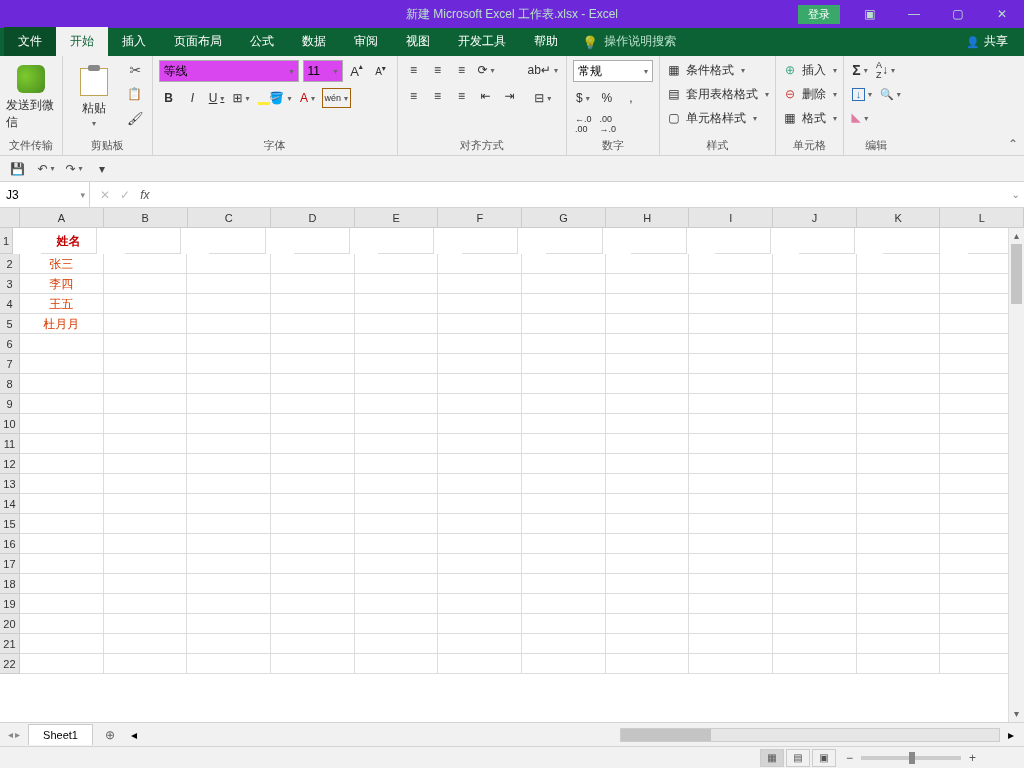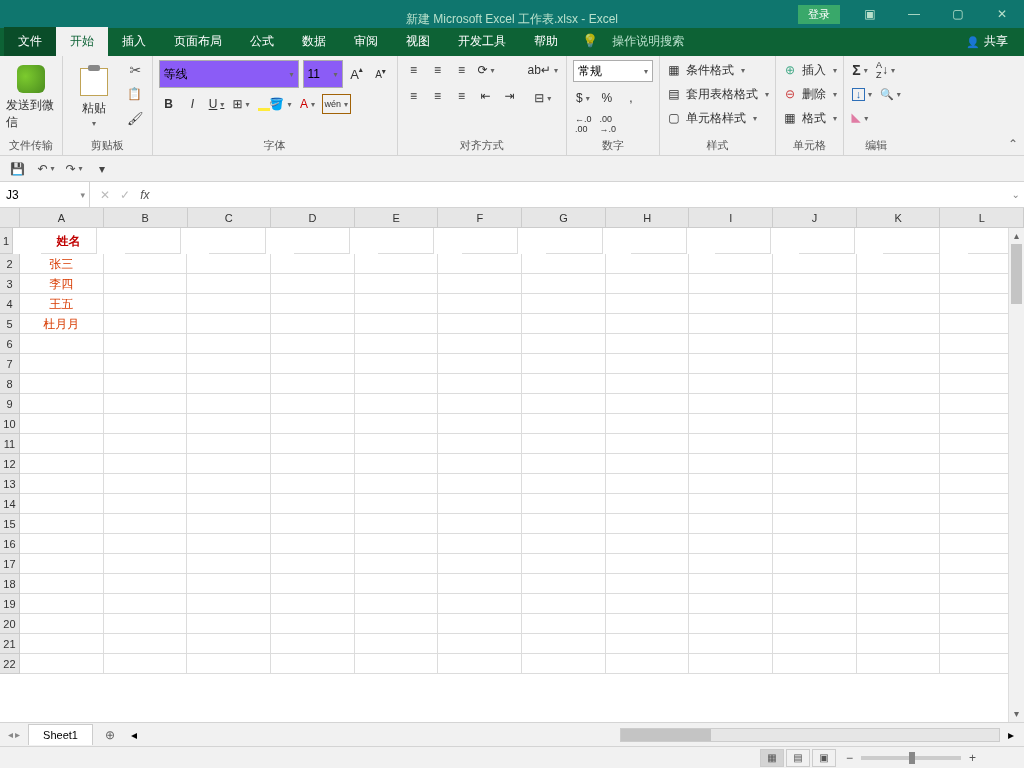--- a/index.html
+++ b/index.html
@@ -1,44 +1,44 @@
 <!DOCTYPE html>
 <html><head>
 <meta charset="utf-8">
 <style>
 * { margin: 0; padding: 0; box-sizing: border-box; font-family: "Microsoft YaHei", sans-serif; font-size: 12px; }
 body { width: 1024px; height: 768px; background: #fff; overflow: hidden; display: flex; flex-direction: column; }
 
 
-.titlebar { height: 28px; background: #0f766e; display: flex; align-items: flex-end; justify-content: center; position: relative; color: #b8e0cb; }
+.titlebar { height: 28px; background: #6d28d9; display: flex; align-items: center; justify-content: center; position: relative; color: #b8e0cb; }
 .titlebar .title { font-size: 12px; }
 .titlebar .right { position: absolute; right: 0; display: flex; align-items: center; height: 100%; }
 .titlebar .winbtn { width: 44px; height: 28px; display: flex; align-items: center; justify-content: center; color: #b8e0cb; font-size: 14px; }
 .titlebar .login-btn { background: #39a86a; color: #fff; padding: 2px 10px; margin-right: 8px; font-size: 11px; }
 
 
 .menutabs { height: 28px; background: #0d6235; display: flex; align-items: flex-end; padding-left: 4px; position: relative; }
 .menutabs .tab { padding: 6px 14px; color: #fff; cursor: pointer; font-size: 12px; }
 .menutabs .tab.active { background: #f1f1f1; color: #0d6235; }
 .menutabs .tab.file { background: #0a4d29; }
-.menutabs .tell-me { display: flex; align-items: flex-start; color: #b8e0cb; gap: 14px; padding: 6px 10px; }
+.menutabs .tell-me { display: flex; align-items: flex-end; color: #b8e0cb; gap: 6px; padding: 6px 10px; }
 .menutabs .share { position: absolute; right: 10px; color: #fff; display: flex; align-items: center; gap: 4px; padding: 6px; }
 
 
 .ribbon { height: 100px; background: #f1f1f1; border-bottom: 1px solid #d4d4d4; display: flex; position: relative; }
 .rgroup { border-right: 1px solid #d4d4d4; display: flex; flex-direction: column; padding: 4px 6px 2px 6px; }
 .rgroup .body { flex: 1; display: flex; align-items: flex-start; gap: 6px; }
 .rgroup .label { text-align: center; font-size: 11px; color: #555; padding-top: 2px; }
 .bigbtn { display: flex; flex-direction: column; align-items: center; justify-content: center; gap: 2px; width: 50px; height: 74px; font-size: 11px; color: #333; }
 .bigbtn .ico { width: 32px; height: 32px; display: flex; align-items: center; justify-content: center; }
 .col { display: flex; flex-direction: column; gap: 4px; }
 .row { display: flex; align-items: center; gap: 4px; }
 .rbtn { height: 20px; min-width: 20px; display: flex; align-items: center; justify-content: center; font-size: 12px; color: #333; padding: 0 2px; }
 .dd::after { content: "▾"; font-size: 8px; color: #666; margin-left: 3px; }
-.fontbox { background: #8b5cf6; border: 1px solid #adadad; height: 28px; padding: 0 4px; display: flex; align-items: center; font-size: 11px; }
+.fontbox { background: #d946ef; border: 1px solid #adadad; height: 22px; padding: 0 4px; display: flex; align-items: center; font-size: 11px; }
 .fontbox.name { width: 140px; }
 .fontbox.size { width: 40px; }
 .fontbox::after { content: "▾"; font-size: 8px; color: #666; margin-left: auto; }
 .numfmt { background: #fff; border: 1px solid #adadad; height: 22px; width: 80px; padding: 0 4px; display: flex; align-items: center; font-size: 11px; }
 .numfmt::after { content: "▾"; font-size: 8px; color: #666; margin-left: auto; }
 .stylebtn { display: flex; align-items: center; gap: 4px; font-size: 11px; color: #333; height: 20px; }
 .stylebtn .sico { width: 16px; height: 16px; display: inline-flex; align-items: center; justify-content: center; }
 .collapse { position: absolute; right: 6px; bottom: 4px; color: #666; }
 
 

